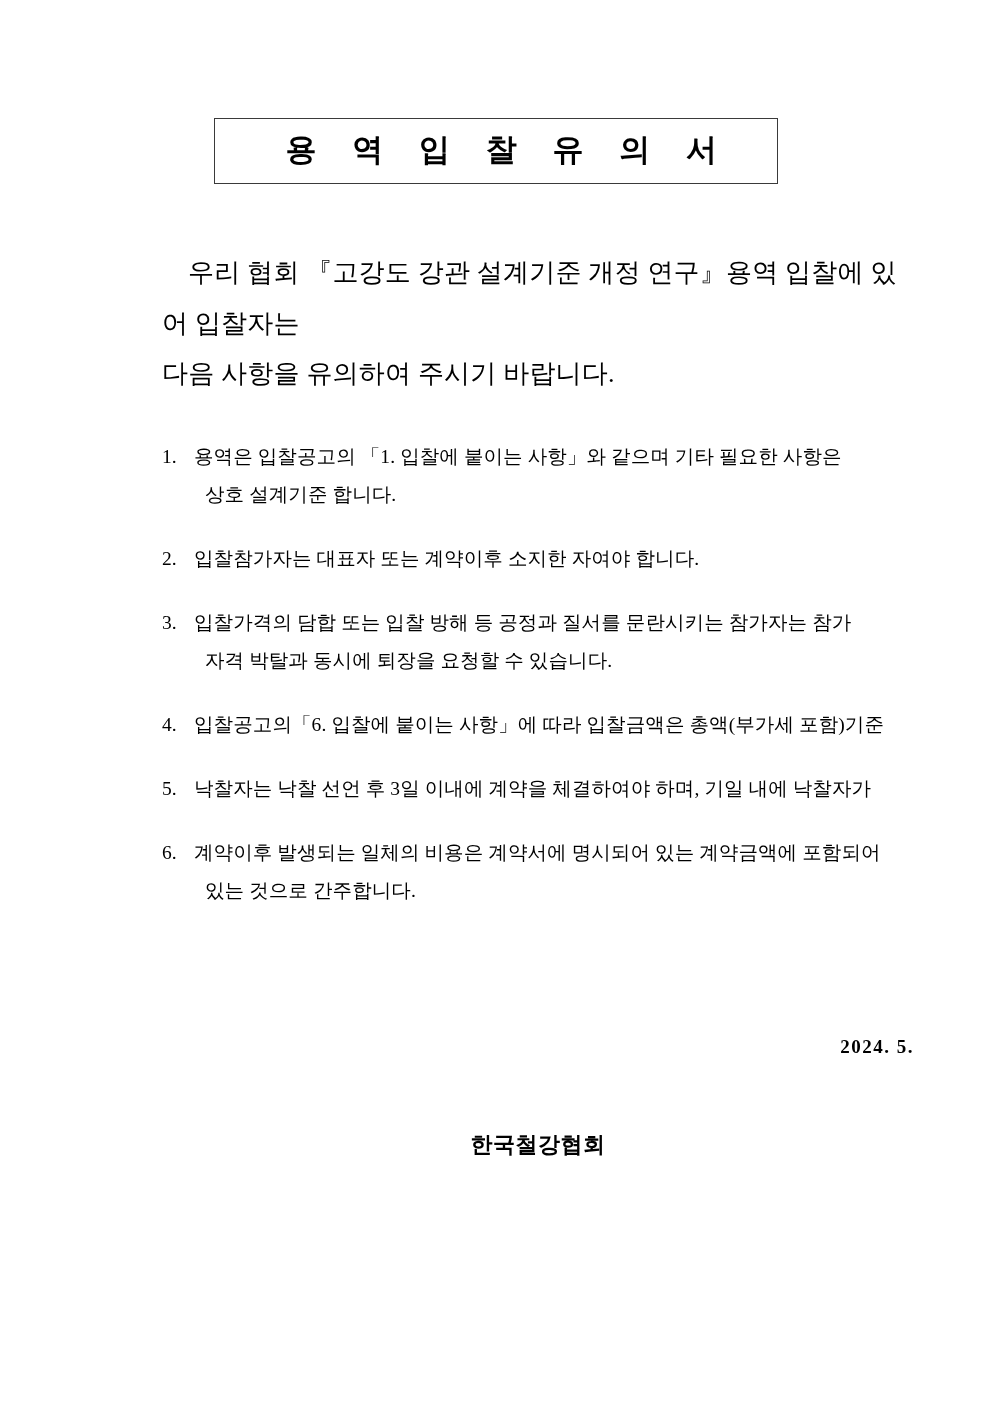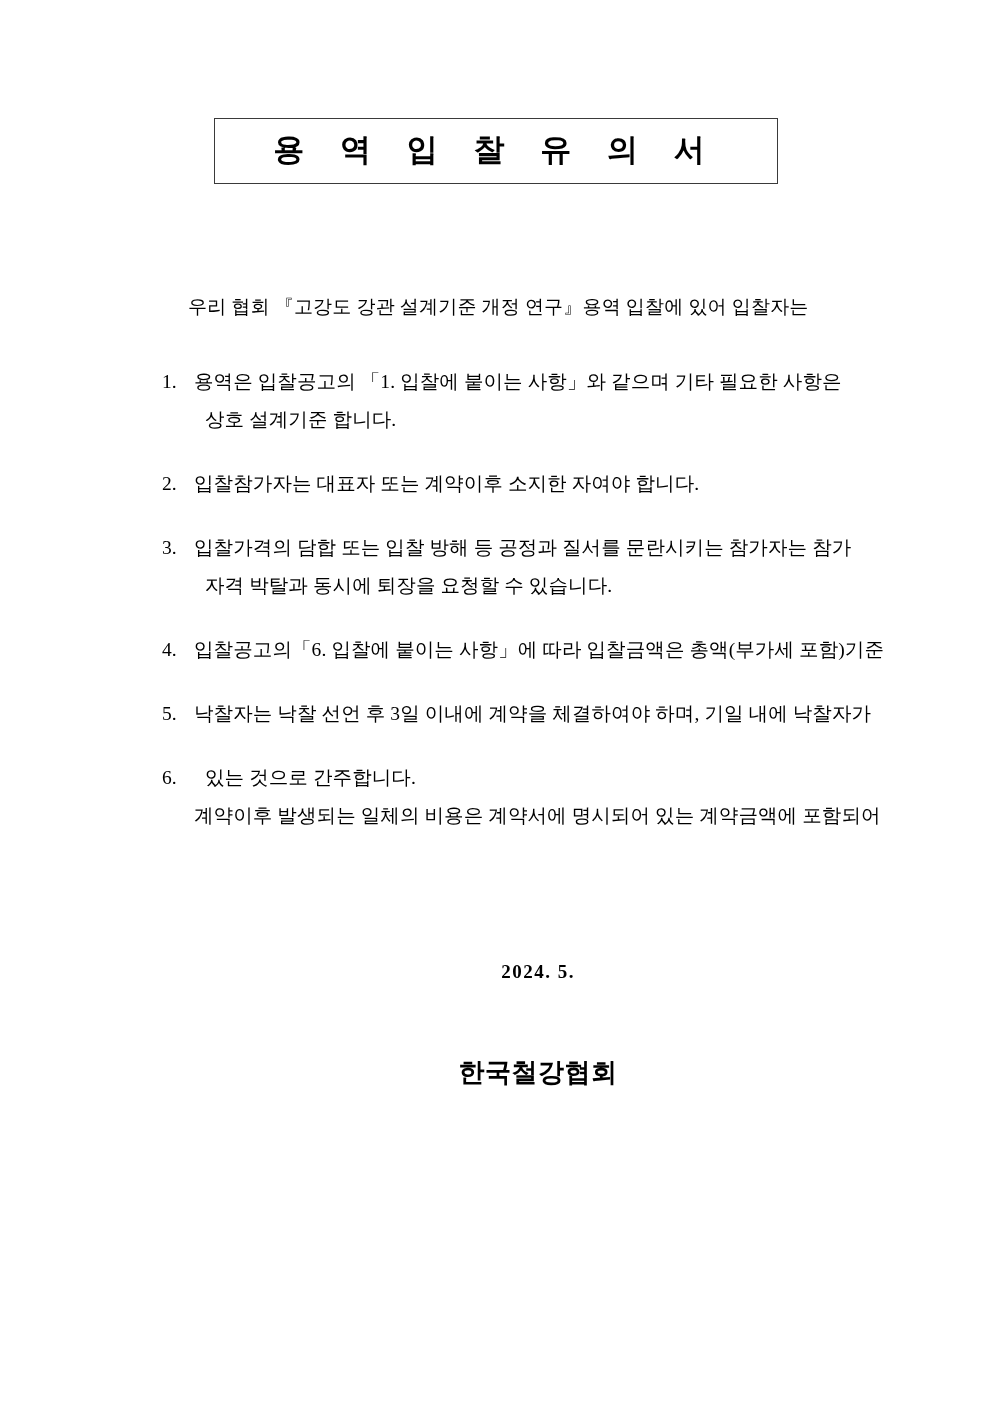--- a/index.html
+++ b/index.html
@@ -26,41 +26,41 @@
   
   .title-wrap {
     display: flex;
     justify-content: center;
     margin-top: 118px;
   }
   .title-box {
     border: 1px solid #3a3a3a;
     padding: 14px 46px 16px 46px;
     min-width: 470px;
-    text-align: center;
+    text-align: right;
     background: #ffffff;
   }
   .title-text {
     font-size: 31px;
     font-weight: bold;
     letter-spacing: 14px;
     line-height: 1.1;
     white-space: pre;
   }
 
   
   .body-wrap {
     margin: 0 auto;
     width: 836px;
     padding-left: 84px;
     box-sizing: border-box;
   }
   .intro {
-    margin-top: 104px;
-    font-size: 19px;
+    margin-top: 64px;
+    font-size: 26px;
     line-height: 1.95;
     letter-spacing: 0.2px;
   }
   .intro .first-line {
     display: block;
     text-indent: 26px;
   }
   .intro .second-line {
     display: block;
   }
@@ -98,43 +98,45 @@
 
   
   .footer {
     text-align: center;
     margin-top: 126px;
   }
   .date {
     font-size: 19px;
     font-weight: bold;
     letter-spacing: 1.5px;
+    text-align: right;
   }
   .org {
     margin-top: 72px;
-    font-size: 26px;
+    font-size: 22px;
     font-weight: bold;
     letter-spacing: 0.5px;
   }
 </style>
 </head>
 <body>
 
 <div class="page">
 
   <div class="title-wrap">
     <div class="title-box">
       <div class="title-text">용 역 입 찰 유 의 서</div>
     </div>
   </div>
 
   <div class="body-wrap">
 
     <div class="intro">
       <span class="first-line">우리 협회 『고강도 강관 설계기준 개정 연구』용역 입찰에 있어 입찰자는</span>
+      <span class="second-line">다음 사항을 유의하여 주시기 바랍니다.</span>
     </div>
 
     <ol class="items">
 
       <li>
         <span class="num">1.</span>
         <span class="txt">
           <span class="ln">용역은 입찰공고의 「1. 입찰에 붙이는 사항」와 같으며 기타 필요한 사항은</span>
           <span class="ln indent">상호 설계기준 합니다.</span>
         </span>
@@ -165,22 +167,22 @@
       <li>
         <span class="num">5.</span>
         <span class="txt">
           <span class="ln">낙찰자는 낙찰 선언 후 3일 이내에 계약을 체결하여야 하며, 기일 내에 낙찰자가</span>
         </span>
       </li>
 
       <li>
         <span class="num">6.</span>
         <span class="txt">
+          <span class="ln">계약이후 발생되는 일체의 비용은 계약서에 명시되어 있는 계약금액에 포함되어</span>
           <span class="ln indent">있는 것으로 간주합니다.</span>
-          <span class="ln">계약이후 발생되는 일체의 비용은 계약서에 명시되어 있는 계약금액에 포함되어</span>
         </span>
       </li>
 
     </ol>
 
     <div class="footer">
       <div class="date">2024.  5.</div>
       <div class="org">한국철강협회</div>
     </div>
 

